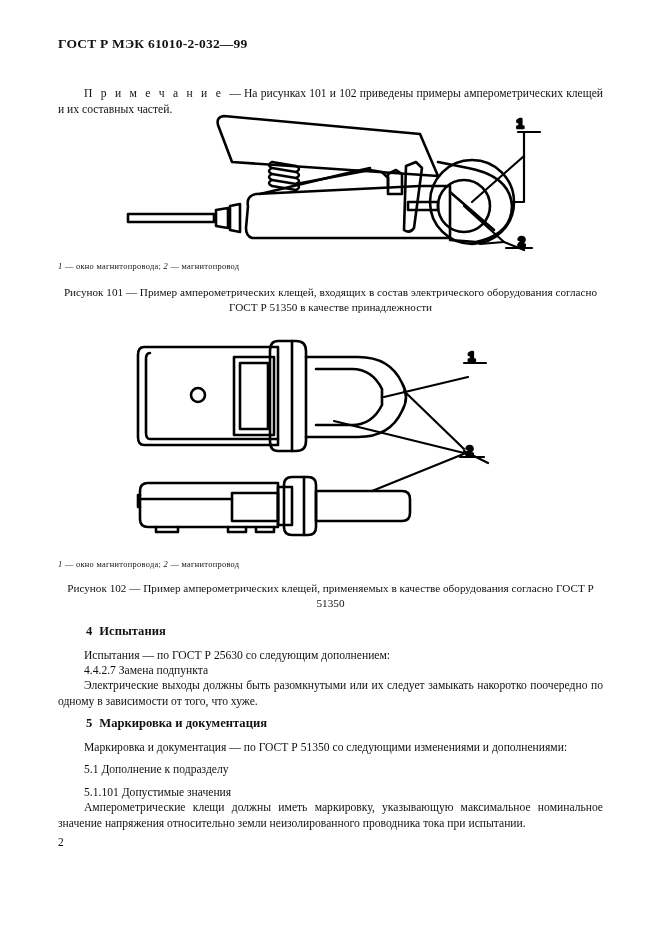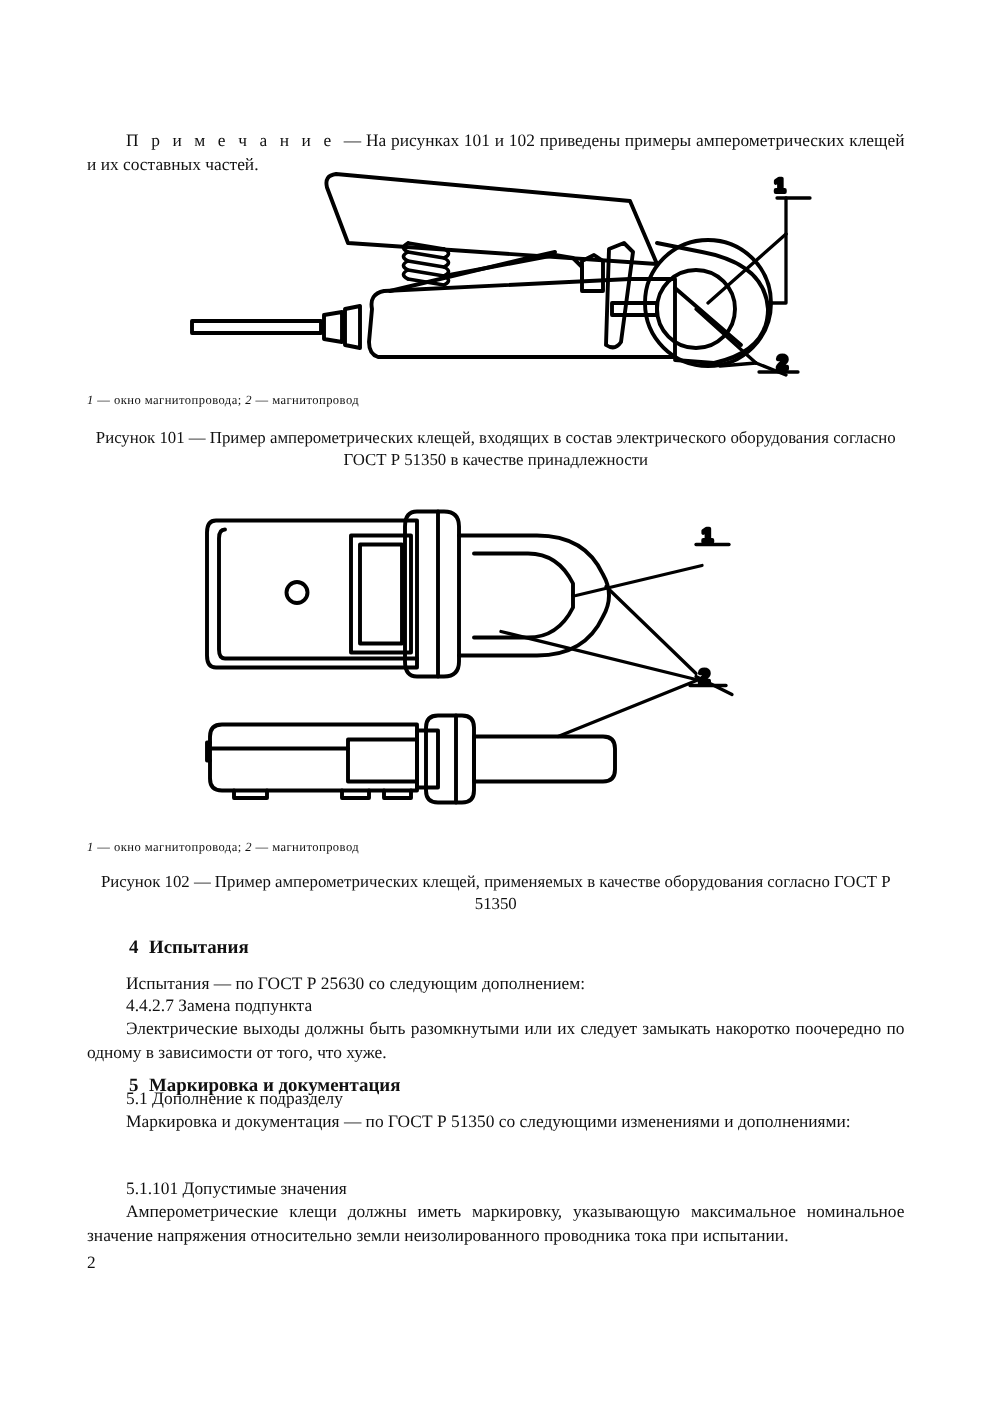--- a/index.html
+++ b/index.html
@@ -101,20 +101,21 @@
     font-size: 13px;
     font-weight: bold;
     fill: #000;
   }
 </style>
 </head>
 <body>
 
 <div class="page">
 
+  <div class="doc-header">ГОСТ Р МЭК 61010-2-032—99</div>
 
 
   <div class="text-block indent" style="top:86px;">
     <span class="note-lead">П р и м е ч а н и е </span><span>— На рисунках 101 и 102 приведены примеры амперометрических клещей и их составных частей.</span>
   </div>
 
   <div class="figure" id="figure-101">
     <svg width="430" height="145" viewBox="0 0 430 145" fill="none" stroke="#000" stroke-width="2.6" stroke-linejoin="round" stroke-linecap="round">
 
       <path d="M98 15 Q96 7 104 6 L300 24 L318 66 L112 52 Z"></path>
@@ -244,21 +245,21 @@
   <div class="text-block indent" style="top:663px;">4.4.2.7  Замена подпункта</div>
 
   <div class="text-block indent" style="top:678px;">Электрические выходы должны быть разомкнутыми или их следует замыкать накоротко поочередно по одному в зависимости от того, что хуже.</div>
 
   <div class="section-head" style="top:716px;">
     <span class="num">5</span><span>Маркировка и документация</span>
   </div>
 
   <div class="text-block indent" style="top:740px;">Маркировка и документация — по ГОСТ Р 51350 со следующими изменениями и дополнениями:</div>
 
-  <div class="text-block indent" style="top:725px;">5.1  Дополнение к подразделу</div>
+  <div class="text-block indent" style="top:762px;">5.1  Дополнение к подразделу</div>
 
   <div class="text-block indent" style="top:785px;">5.1.101  Допустимые значения</div>
 
   <div class="text-block indent" style="top:800px;">Амперометрические клещи должны иметь маркировку, указывающую максимальное номинальное значение напряжения относительно земли неизолированного проводника тока при испытании.</div>
 
   <div class="page-number">2</div>
 
 </div>
 
 </body></html>

